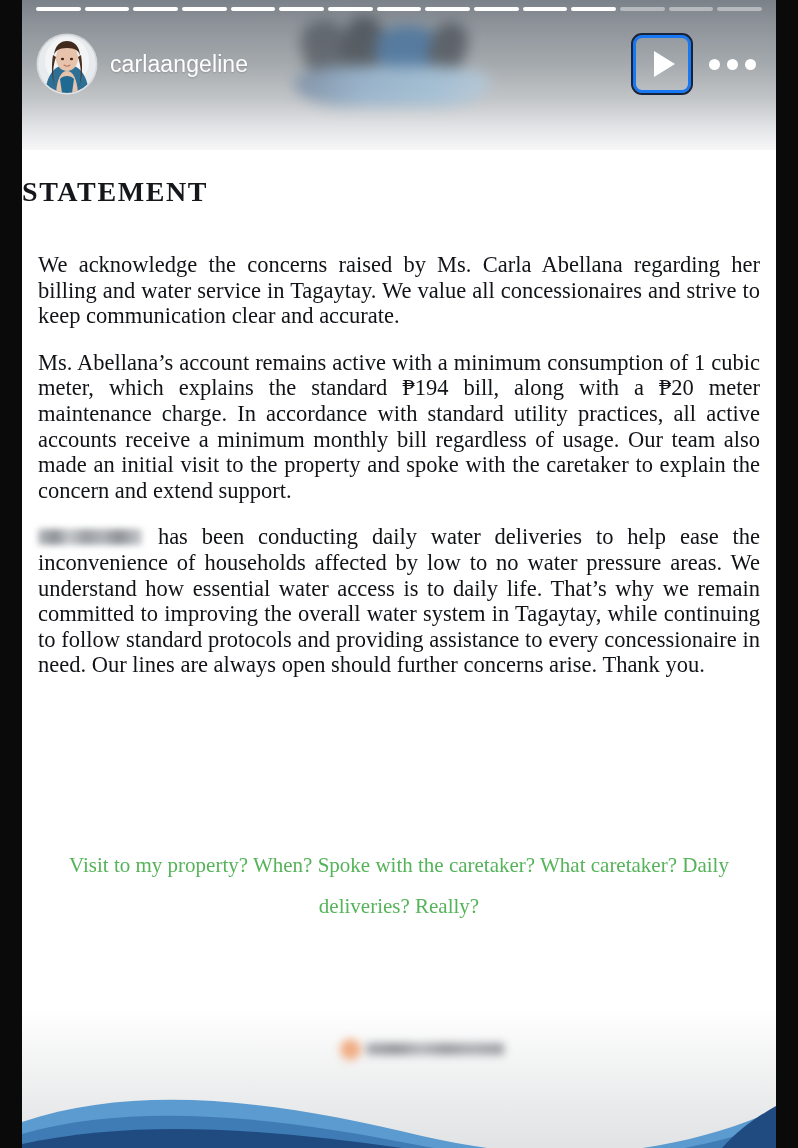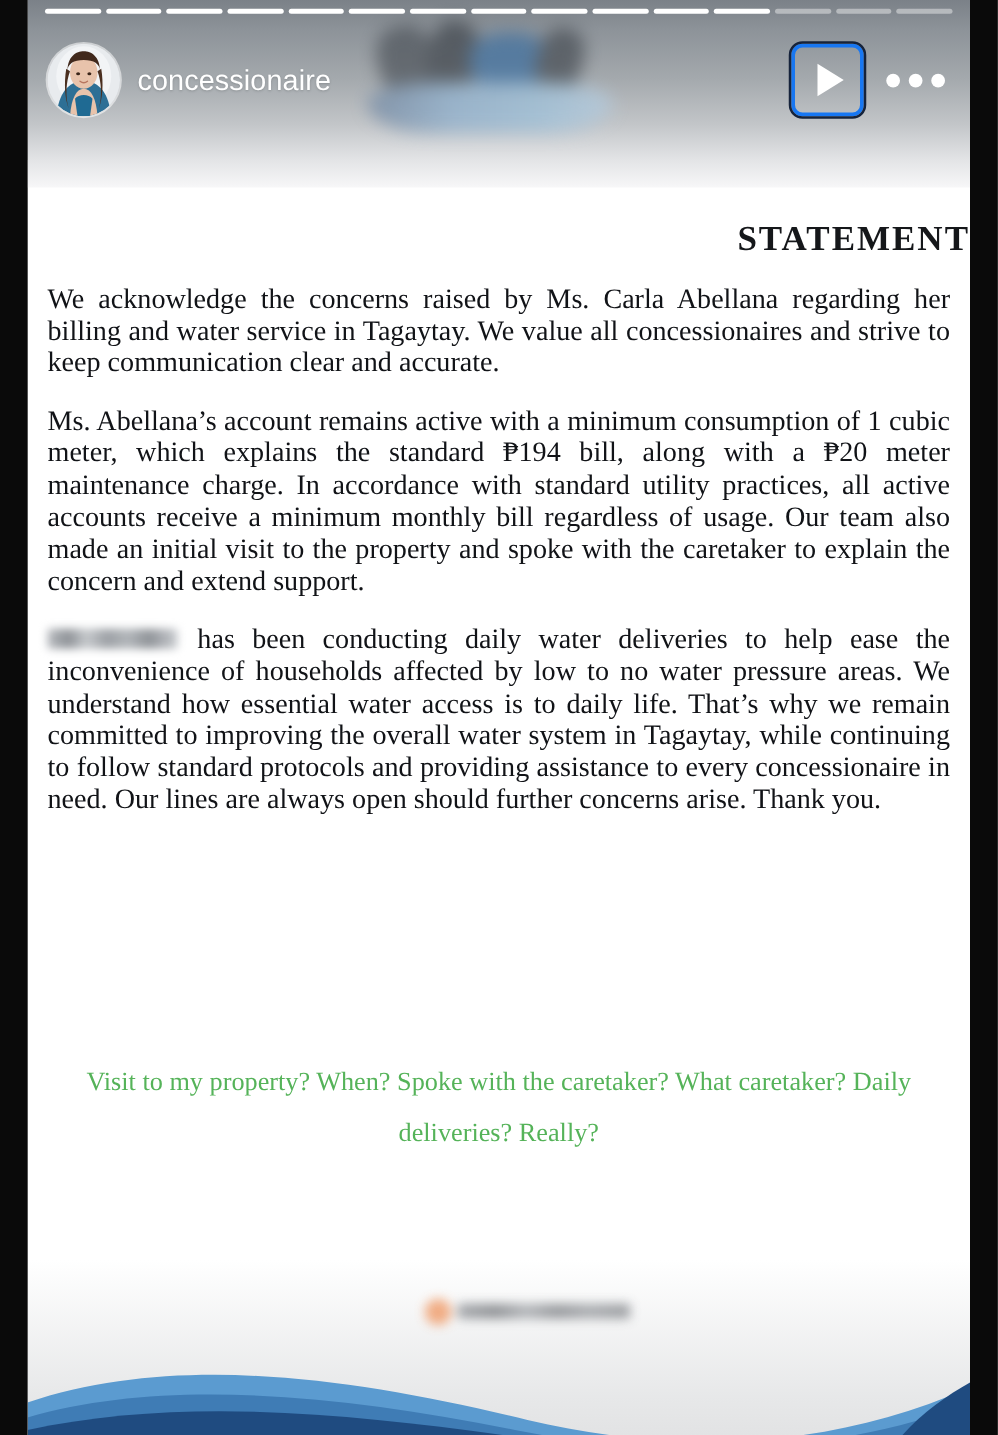--- a/index.html
+++ b/index.html
@@ -188,32 +188,32 @@
     position: absolute;
     left: 0;
     top: 128px;
     width: 100%;
     bottom: 0;
     background: #ffffff;
     z-index: 4;
   }
 
   .doc-title {
-    text-align: right;
+    text-align: left;
     font-family: "Liberation Serif", "DejaVu Serif", serif;
     font-weight: bold;
     font-size: 28px;
     letter-spacing: 1.6px;
     color: #15171a;
-    margin: 48px 0 0 16px;
+    margin: 48px 0 0 0;
   }
 
   .doc-body {
     padding: 0 16px;
-    margin-top: 18px;
+    margin-top: 44px;
   }
 
   .doc-p {
     font-family: "Liberation Serif", "DejaVu Serif", serif;
     font-size: 22.5px;
     line-height: 25.6px;
     color: #111317;
     text-align: justify;
     text-justify: inter-word;
     margin: 0 0 21px 0;
@@ -354,21 +354,21 @@
             <path d="M15 20 C13 32 14 44 17 52 C14 42 15 30 18 22 Z" fill="#4a2f20"></path>
             <path d="M43 20 C45 32 44 44 41 52 C44 42 43 30 40 22 Z" fill="#4a2f20"></path>
             <ellipse cx="24.5" cy="24" rx="1.6" ry="1.2" fill="#3a2418"></ellipse>
             <ellipse cx="33.5" cy="24" rx="1.6" ry="1.2" fill="#3a2418"></ellipse>
             <path d="M26 30 Q29 32.5 32 30" stroke="#b8765f" stroke-width="1.1" fill="none" stroke-linecap="round"></path>
             <path d="M22 44 C25 40 33 40 36 44 L34 58 L24 58 Z" fill="#1f6a93"></path>
           </g>
         </svg>
       </div>
 
-      <div class="username">concessionaire</div>
+      <div class="username">carlaangeline</div>
 
       <div class="header-spacer"></div>
 
       <div class="play-button">
         <div class="play-tri"></div>
       </div>
 
       <div class="more-button">
         <span class="dot"></span>
           <span class="dot"></span>

